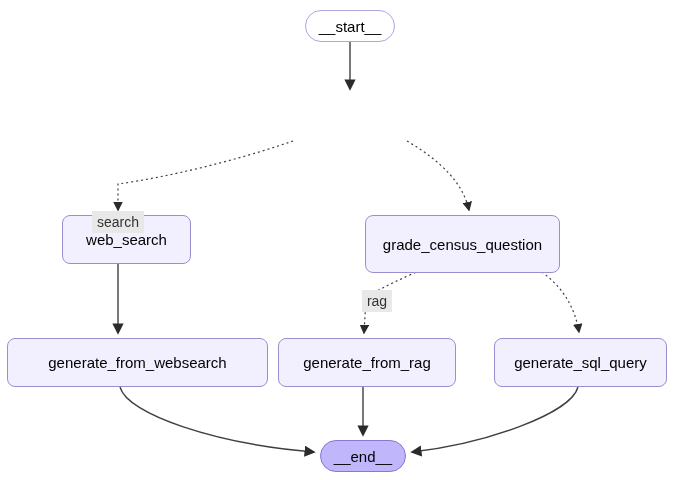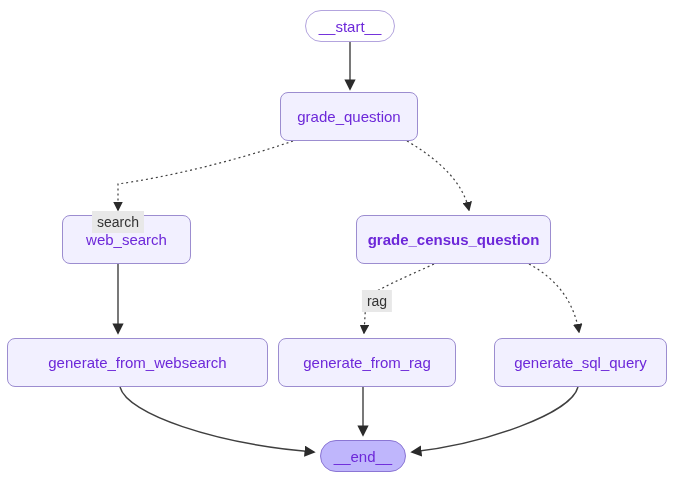--- a/index.html
+++ b/index.html
@@ -27,30 +27,30 @@
   }
   .node {
     position: absolute;
     box-sizing: border-box;
     display: flex;
     align-items: center;
     justify-content: center;
     background: #f2f0ff;
     border: 1px solid #9c8dd0;
     border-radius: 8px;
-    color: #6d28d9;
+    color: #000000;
     font-size: 15px;
     white-space: nowrap;
   }
   .node.stadium { border-radius: 16px; }
   .node.start { left: 305px; top: 10px;  width: 90px;  height: 32px; background: #ffffff; border-color: #b3a4de; }
   .node.end   { left: 320px; top: 440px; width: 86px;  height: 32px; background: #bfb6fc; border-color: #8b76d4; }
   .node.grade-question         { left: 280px; top: 92px;  width: 138px; height: 49px; }
   .node.web-search             { left: 62px;  top: 215px; width: 129px; height: 49px; }
-  .node.grade-census-question  { left: 356px; top: 215px; width: 195px; height: 49px; font-weight: bold; }
+  .node.grade-census-question  { left: 365px; top: 215px; width: 195px; height: 58px; }
   .node.generate-from-websearch{ left: 7px;   top: 338px; width: 261px; height: 49px; }
   .node.generate-from-rag      { left: 278px; top: 338px; width: 178px; height: 49px; }
   .node.generate-sql-query     { left: 494px; top: 338px; width: 173px; height: 49px; text-align: right; }
   .edge-label {
     position: absolute;
     transform: translate(-50%, -50%);
     background: #e8e8e8;
     color: #333333;
     font-size: 14px;
     line-height: 1;
@@ -77,21 +77,20 @@
     <path class="edge dotted" d="M434,264 C406,277 376,289 366,299 L364,333" marker-end="url(#arrowhead)"></path>
     <path class="edge dotted" d="M529,264 C557,279 574,302 579,332" marker-end="url(#arrowhead)"></path>
     <path class="edge" d="M118,264 L118,333" marker-end="url(#arrowhead)"></path>
     <path class="edge" d="M120,387 C127,414 215,444 314,452" marker-end="url(#arrowhead)"></path>
     <path class="edge" d="M363,387 L363,435" marker-end="url(#arrowhead)"></path>
     <path class="edge" d="M578,387 C571,414 484,444 412,452" marker-end="url(#arrowhead)"></path>
   </svg>
 
   <div class="node stadium start">__start__</div>
 
-  <div class="node grade-question">grade_question</div>
 
   <div class="node web-search">web_search</div>
 
   <div class="node grade-census-question">grade_census_question</div>
 
   <div class="node generate-from-websearch">generate_from_websearch</div>
 
   <div class="node generate-from-rag">generate_from_rag</div>
 
   <div class="node generate-sql-query">generate_sql_query</div>

